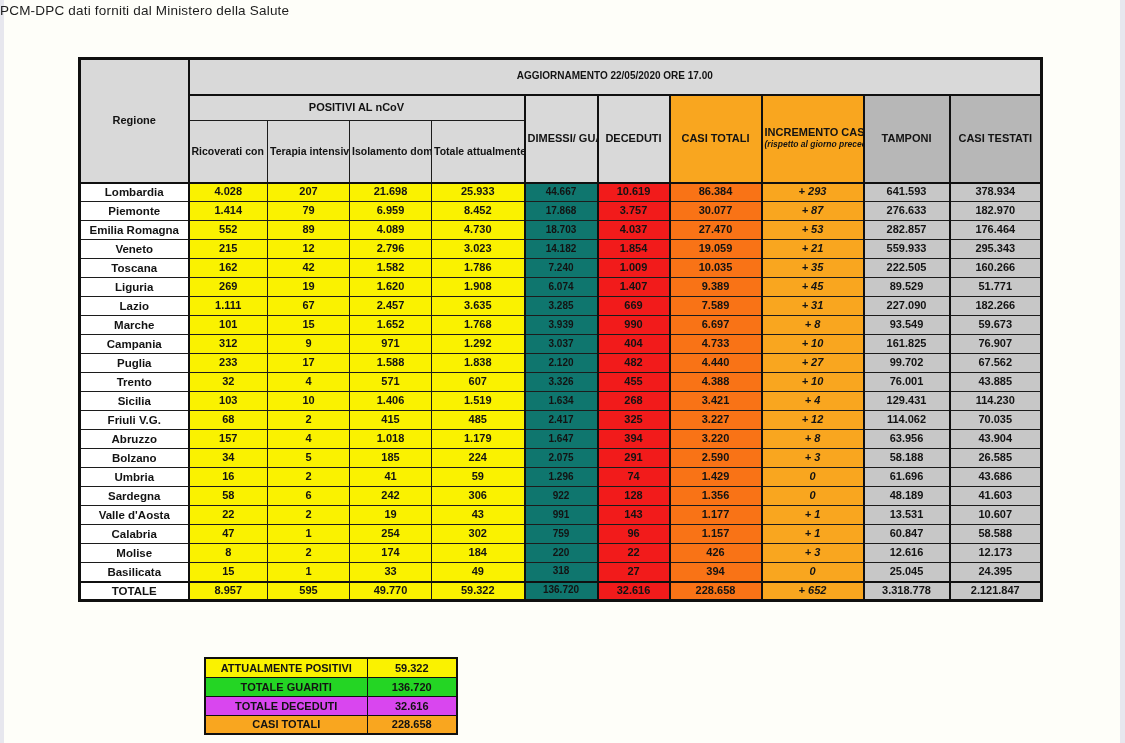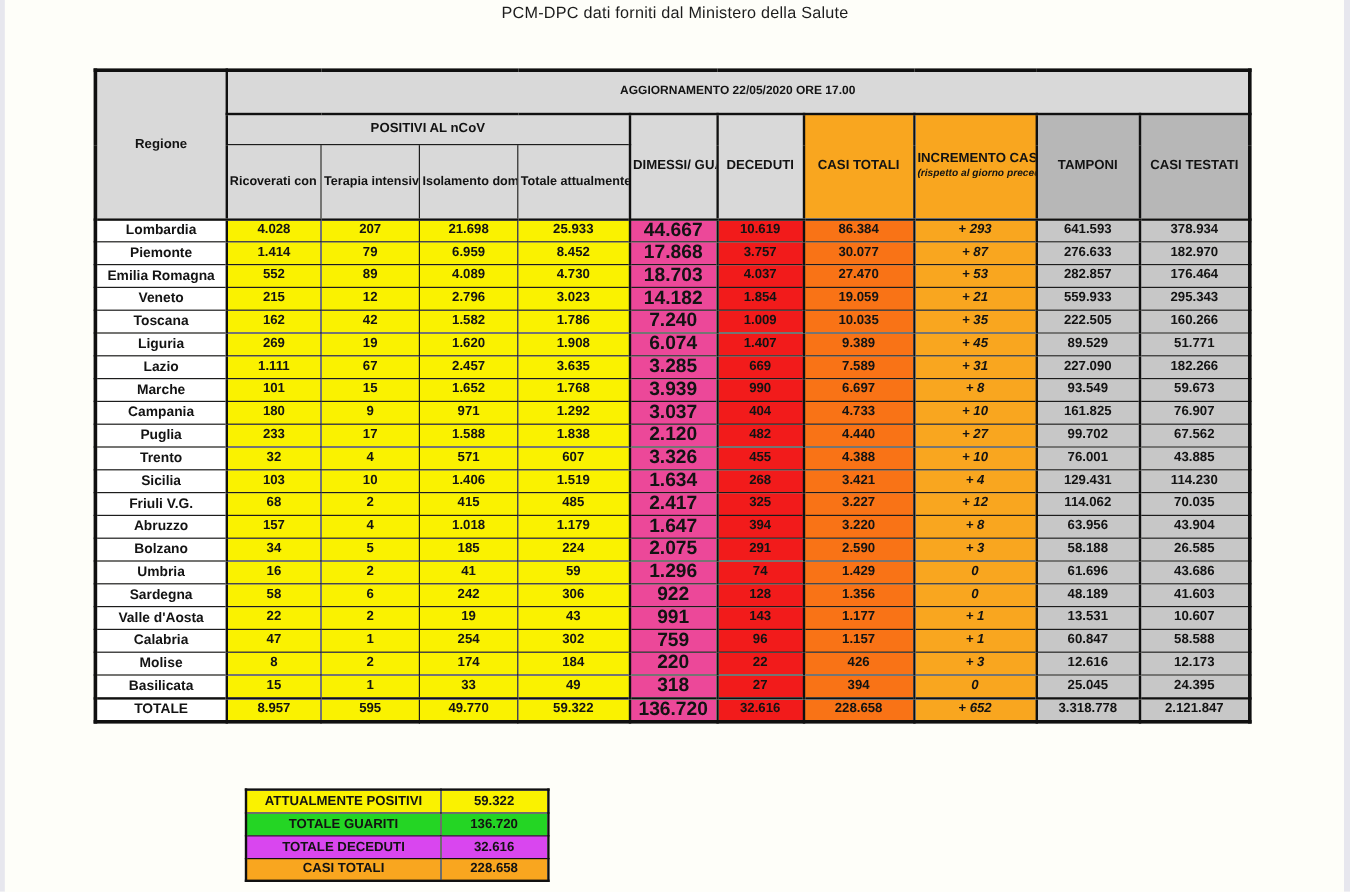--- a/index.html
+++ b/index.html
@@ -7,21 +7,21 @@
   body {
     width:1125px; height:743px; position:relative; overflow:hidden;
     background:#FEFEF9; font-family:"Liberation Sans", sans-serif;
   }
   .edge-strip { position:absolute; top:0; height:743px; background:#E7E7EE; }
   .edge-left { left:0; width:4px; }
   .edge-right { right:0; width:5px; }
 
   .page-title {
     position:absolute; top:3px; left:0; width:100%;
-    text-align:center; font-size:13.5px; color:#1d1d1d; letter-spacing:0.2px;
+    text-align:left; font-size:13.5px; color:#1d1d1d; letter-spacing:0.2px;
   }
 
   table.main {
     position:absolute; left:78px; top:57px; width:962px;
     border-collapse:collapse; table-layout:fixed;
     border:3px solid #101010;
   }
   table.main th, table.main td {
     border:1px solid #1c1c1c; padding:0 2px;
     text-align:center; vertical-align:middle;
@@ -39,21 +39,21 @@
   .hdr-dark { background:#B7B7B7; font-size:11px; }
   .hdr-orange { background:#F9A61F; font-size:11px; white-space:normal; }
   .hdr-note { display:block; font-size:8.5px; font-style:italic; font-weight:bold; line-height:1.1; margin-top:1px; }
   .prelines { white-space:pre-line; }
 
   .hb { border-bottom:2.5px solid #101010 !important; }
   .bl { border-left:2.5px solid #101010 !important; }
 
   td.region { background:#FFFFFF; font-size:11.5px; }
   td.y  { background:#FAF200; font-size:11px; }
-  td.g  { background:#ec4899; font-size:16px; }
+  td.g  { background:#0f766e; font-size:10px; }
   td.r  { background:#F21B1B; font-size:11px; }
   td.o  { background:#f97316; font-size:11px; }
   td.oi { background:#F9A61F; font-size:11px; font-style:italic; }
   td.gy { background:#C7C7C7; font-size:11px; }
   tr.total td { border-top:2.5px solid #101010; }
 
   table.legend {
     position:absolute; left:204px; top:657px; width:252px;
     border-collapse:collapse; table-layout:fixed;
     border:2.5px solid #101010;
@@ -215,21 +215,21 @@
         <td class="y">1.768</td>
         <td class="g bl">3.939</td>
         <td class="r bl">990</td>
         <td class="o bl">6.697</td>
         <td class="oi bl">+ 8</td>
         <td class="gy bl">93.549</td>
         <td class="gy bl">59.673</td>
       </tr>
       <tr>
         <td class="region">Campania</td>
-        <td class="y bl">180</td>
+        <td class="y bl">312</td>
         <td class="y">9</td>
         <td class="y">971</td>
         <td class="y">1.292</td>
         <td class="g bl">3.037</td>
         <td class="r bl">404</td>
         <td class="o bl">4.733</td>
         <td class="oi bl">+ 10</td>
         <td class="gy bl">161.825</td>
         <td class="gy bl">76.907</td>
       </tr>

